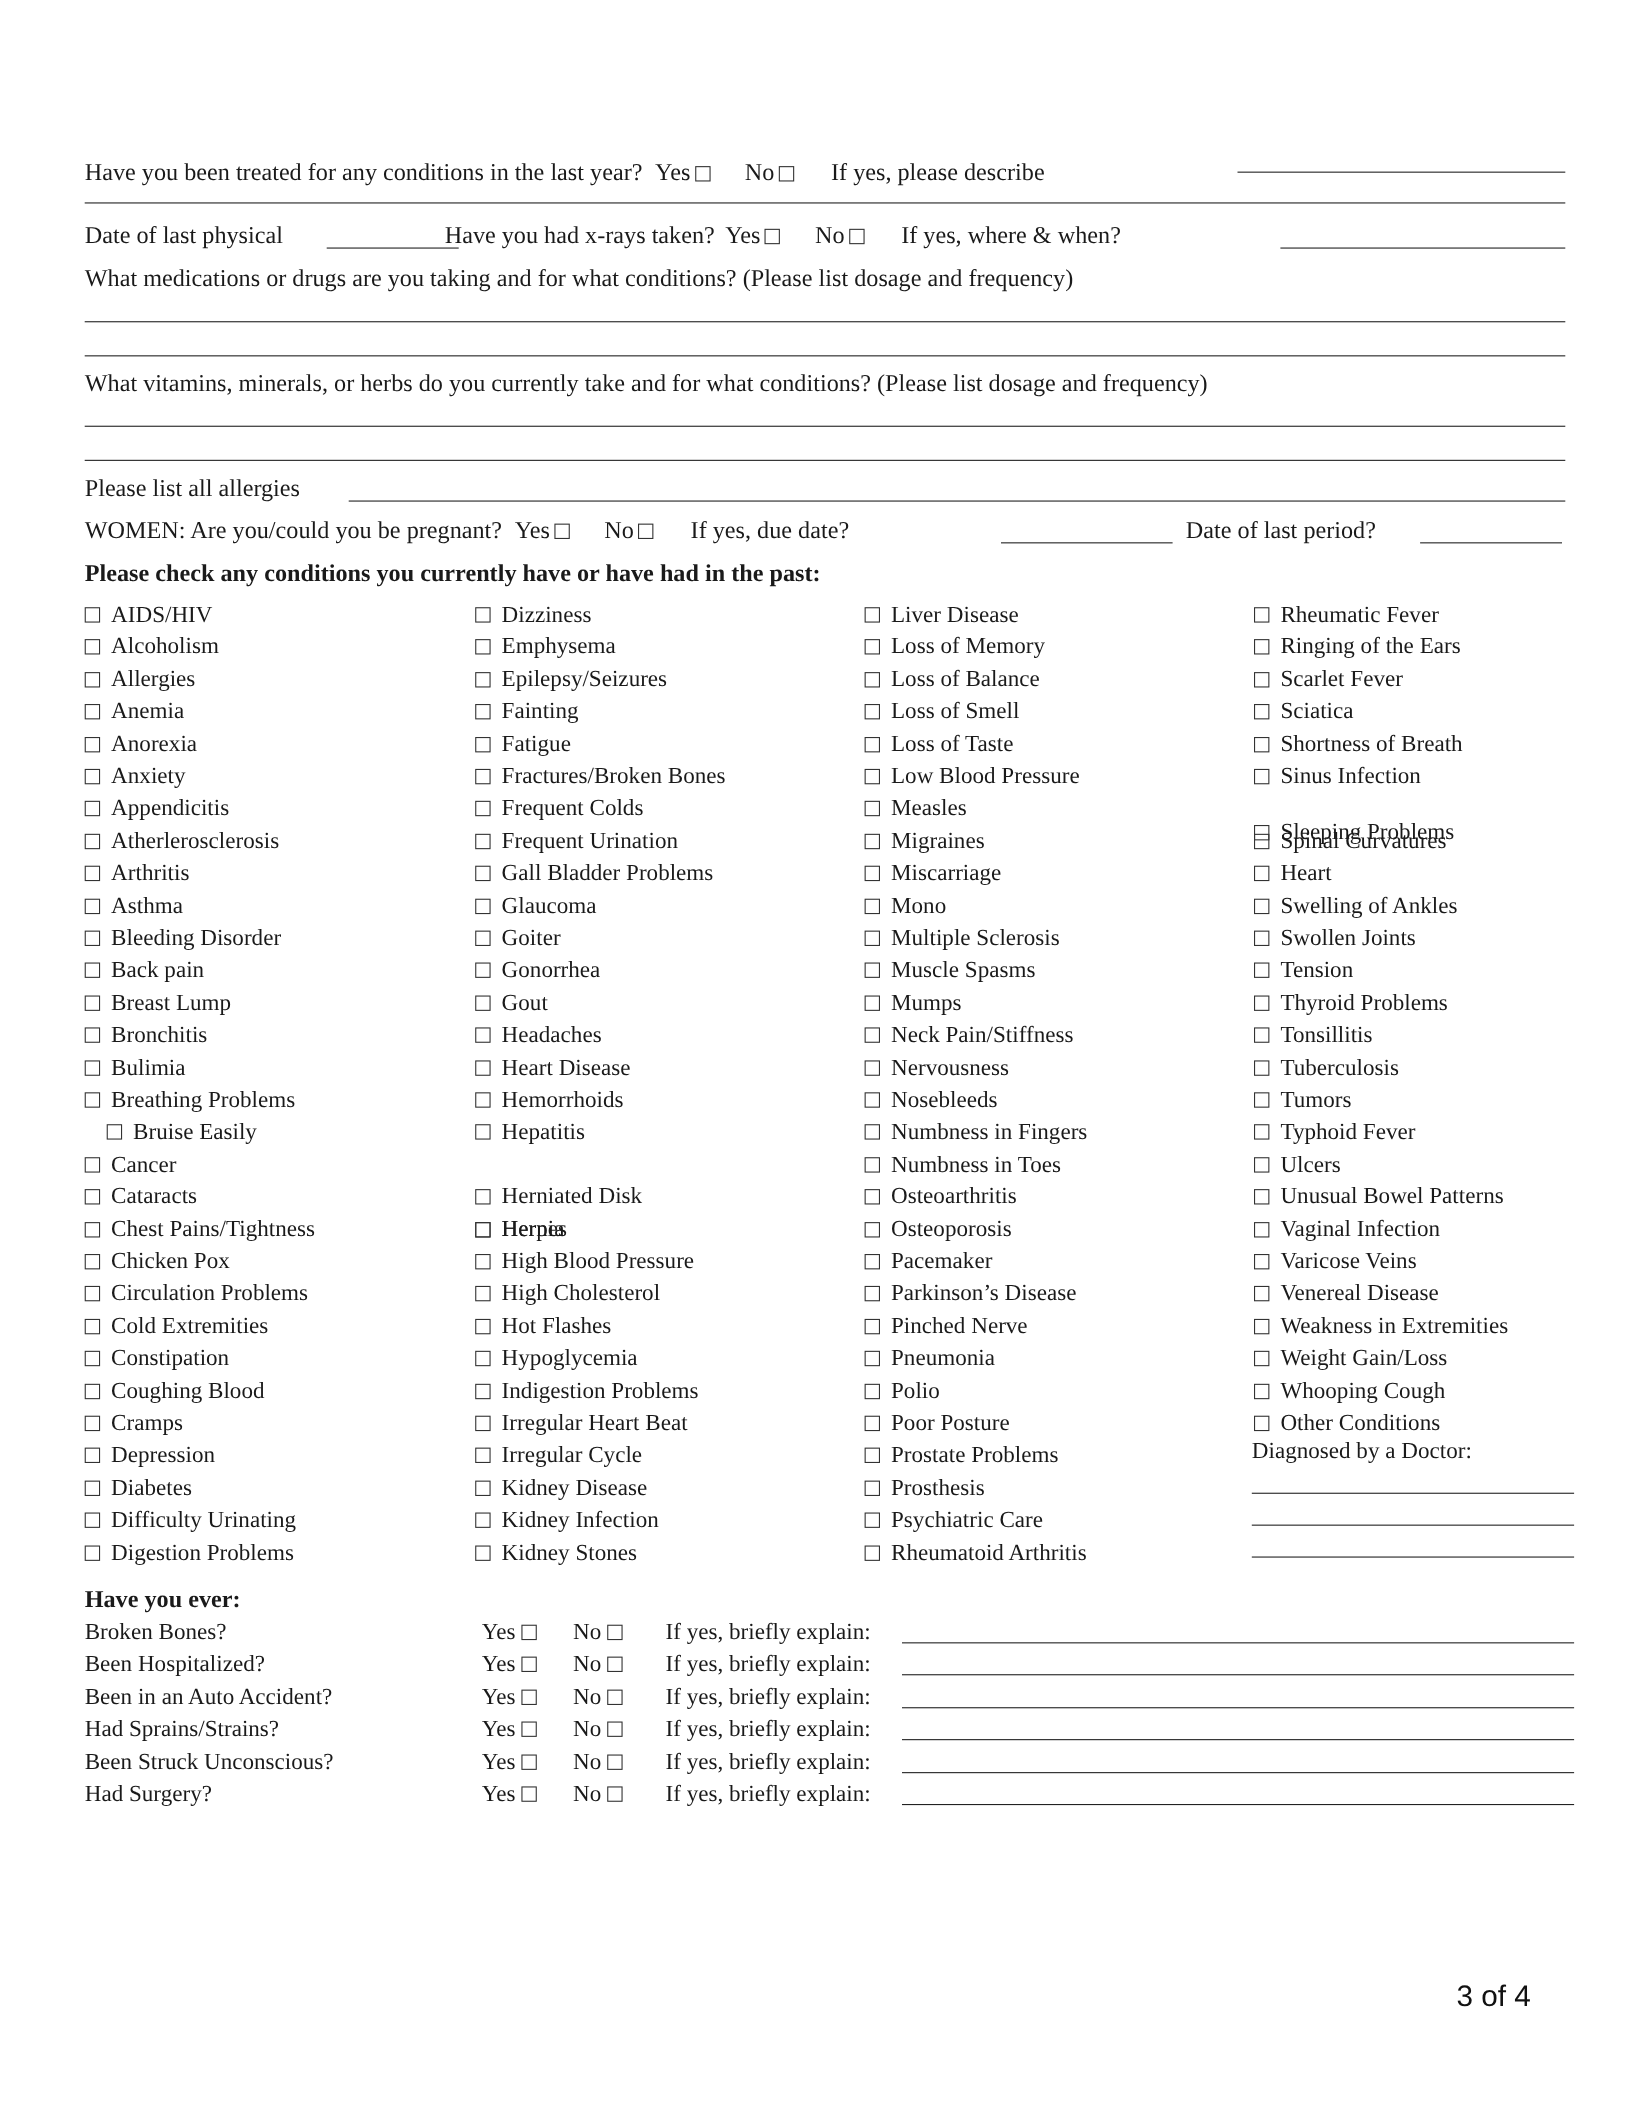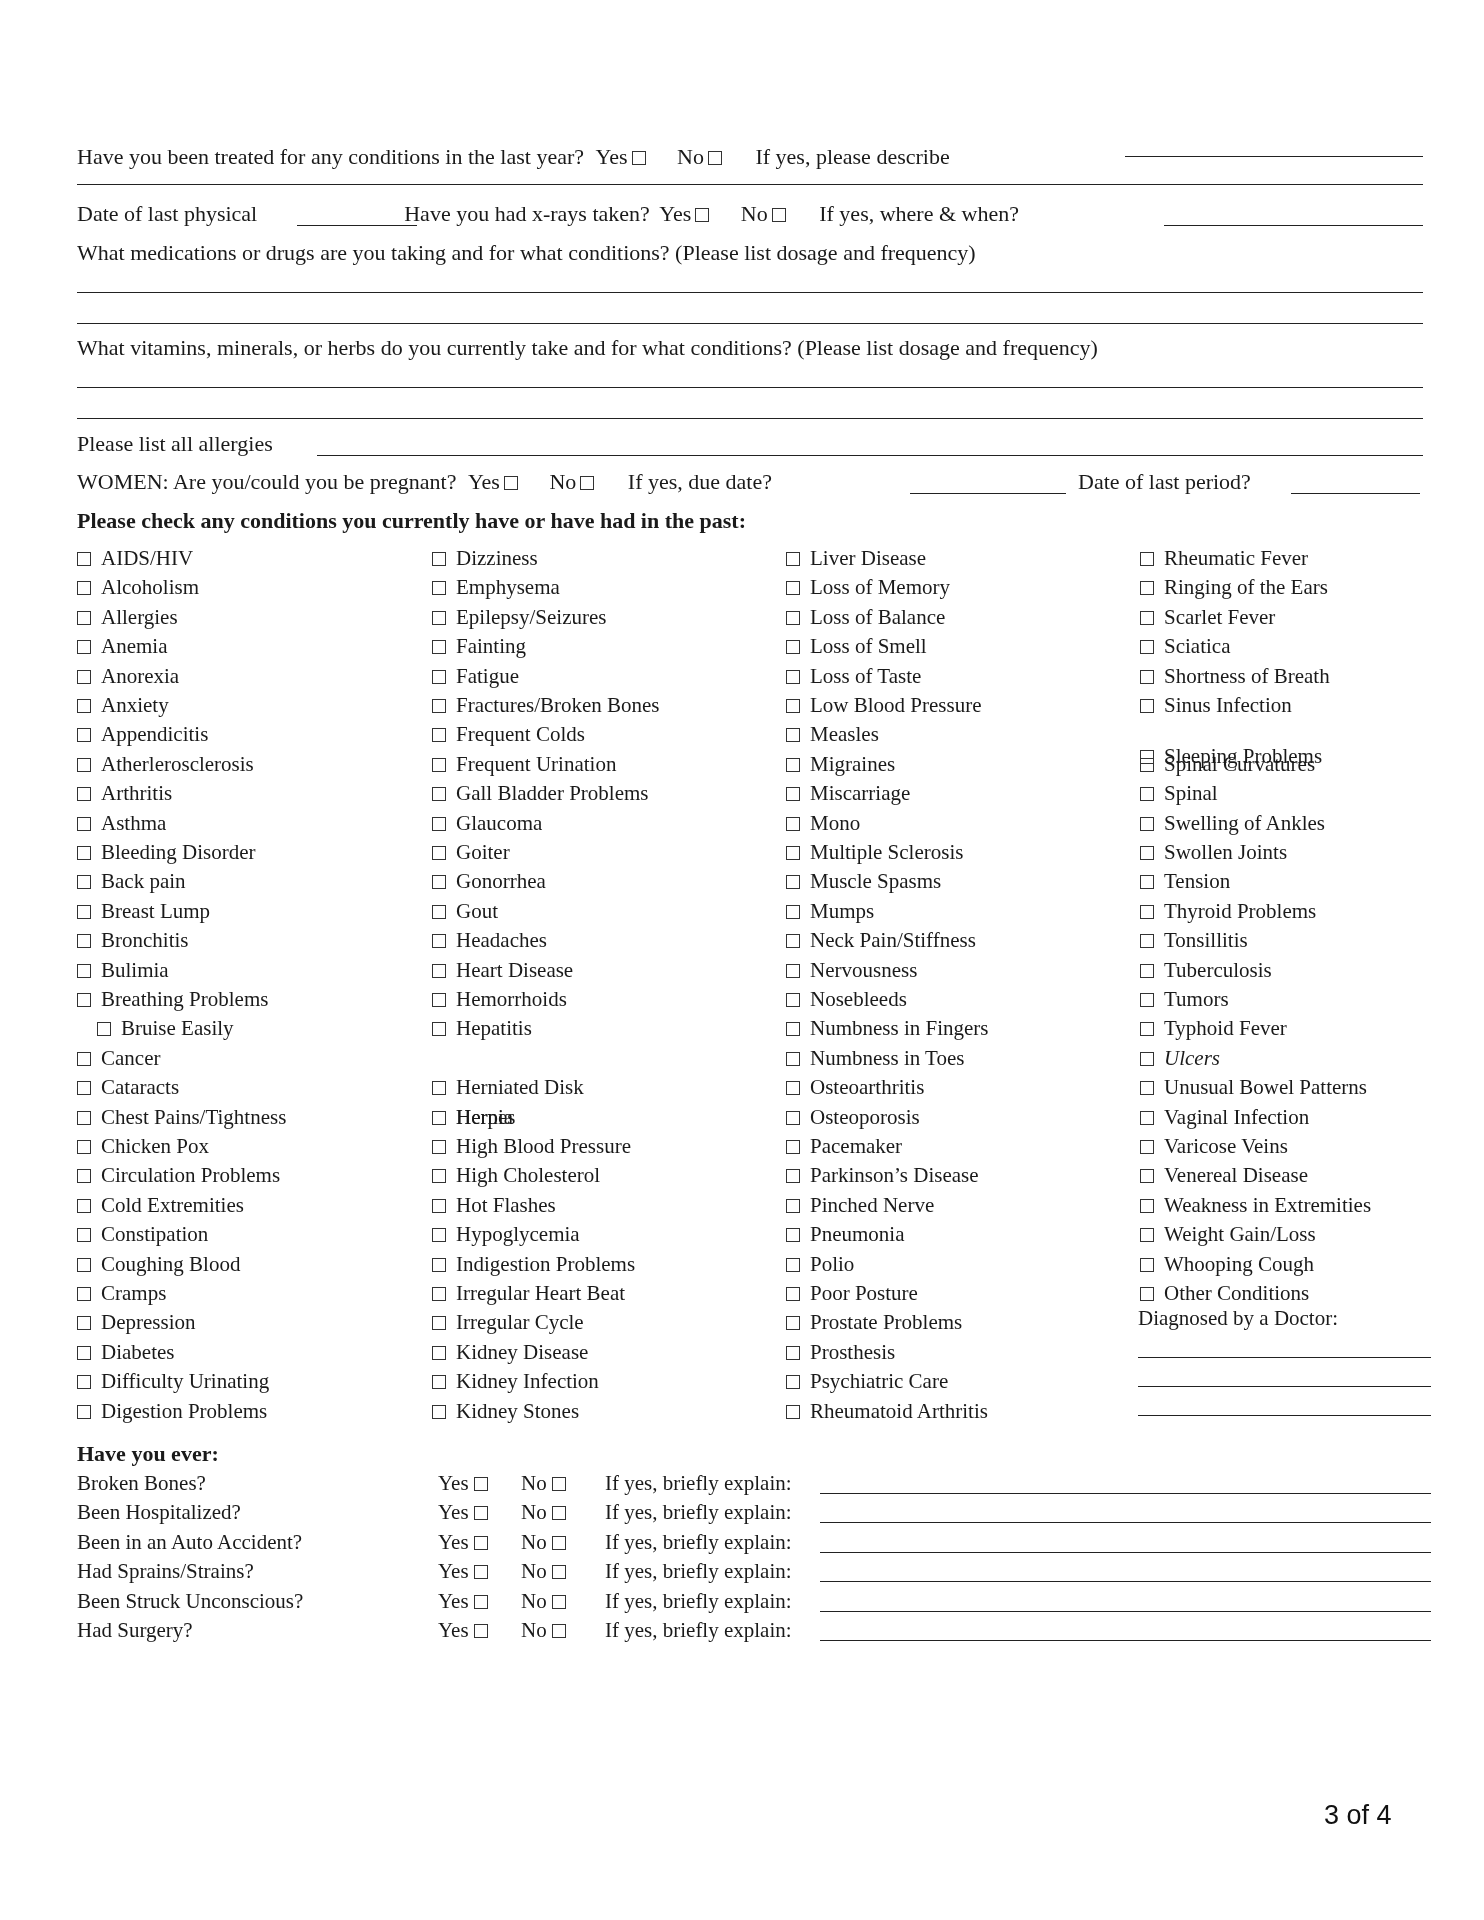--- a/index.html
+++ b/index.html
@@ -153,30 +153,30 @@
     <div class="cond" style="left: 786px; top: 1368.2px;"><span class="box"></span><span>Psychiatric Care</span></div>
     <div class="cond" style="left: 786px; top: 1397.6px;"><span class="box"></span><span>Rheumatoid Arthritis</span></div>
     <div class="cond" style="left: 1140px; top: 545px;"><span class="box"></span><span>Rheumatic Fever</span></div>
     <div class="cond" style="left: 1140px; top: 574.4px;"><span class="box"></span><span>Ringing of the Ears</span></div>
     <div class="cond" style="left: 1140px; top: 603.8px;"><span class="box"></span><span>Scarlet Fever</span></div>
     <div class="cond" style="left: 1140px; top: 633.2px;"><span class="box"></span><span>Sciatica</span></div>
     <div class="cond" style="left: 1140px; top: 662.6px;"><span class="box"></span><span>Shortness of Breath</span></div>
     <div class="cond" style="left: 1140px; top: 692px;"><span class="box"></span><span>Sinus Infection</span></div>
     <div class="cond" style="left: 1140px; top: 721.4px; margin-top: 22px;"><span class="box"></span><span>Sleeping Problems</span></div>
     <div class="cond" style="left: 1140px; top: 750.8px;"><span class="box"></span><span>Spinal Curvatures</span></div>
-    <div class="cond" style="left: 1140px; top: 780.2px;"><span class="box"></span><span>Spinal</span></div>
+    <div class="cond" style="left: 1140px; top: 780.2px;"><span class="box"></span><span>Heart</span></div>
     <div class="cond" style="left: 1140px; top: 809.6px;"><span class="box"></span><span>Swelling of Ankles</span></div>
     <div class="cond" style="left: 1140px; top: 839px;"><span class="box"></span><span>Swollen Joints</span></div>
     <div class="cond" style="left: 1140px; top: 868.4px;"><span class="box"></span><span>Tension</span></div>
     <div class="cond" style="left: 1140px; top: 897.8px;"><span class="box"></span><span>Thyroid Problems</span></div>
     <div class="cond" style="left: 1140px; top: 927.2px;"><span class="box"></span><span>Tonsillitis</span></div>
     <div class="cond" style="left: 1140px; top: 956.6px;"><span class="box"></span><span>Tuberculosis</span></div>
     <div class="cond" style="left: 1140px; top: 986px;"><span class="box"></span><span>Tumors</span></div>
     <div class="cond" style="left: 1140px; top: 1015.4px;"><span class="box"></span><span>Typhoid Fever</span></div>
-    <div class="cond" style="left: 1140px; top: 1044.8px; font-style: italic;"><span class="box"></span><span>Ulcers</span></div>
+    <div class="cond" style="left: 1140px; top: 1044.8px;"><span class="box"></span><span>Ulcers</span></div>
     <div class="cond" style="left: 1140px; top: 1074.2px;"><span class="box"></span><span>Unusual Bowel Patterns</span></div>
     <div class="cond" style="left: 1140px; top: 1103.6px;"><span class="box"></span><span>Vaginal Infection</span></div>
     <div class="cond" style="left: 1140px; top: 1133px;"><span class="box"></span><span>Varicose Veins</span></div>
     <div class="cond" style="left: 1140px; top: 1162.4px;"><span class="box"></span><span>Venereal Disease</span></div>
     <div class="cond" style="left: 1140px; top: 1191.8px;"><span class="box"></span><span>Weakness in Extremities</span></div>
     <div class="cond" style="left: 1140px; top: 1221.2px;"><span class="box"></span><span>Weight Gain/Loss</span></div>
     <div class="cond" style="left: 1140px; top: 1250.6px;"><span class="box"></span><span>Whooping Cough</span></div>
     <div class="cond" style="left: 1140px; top: 1280px;"><span class="box"></span><span>Other Conditions</span></div>
   </div>
 

